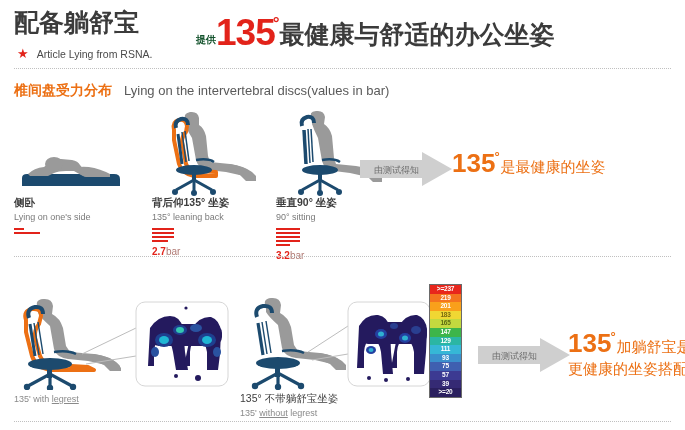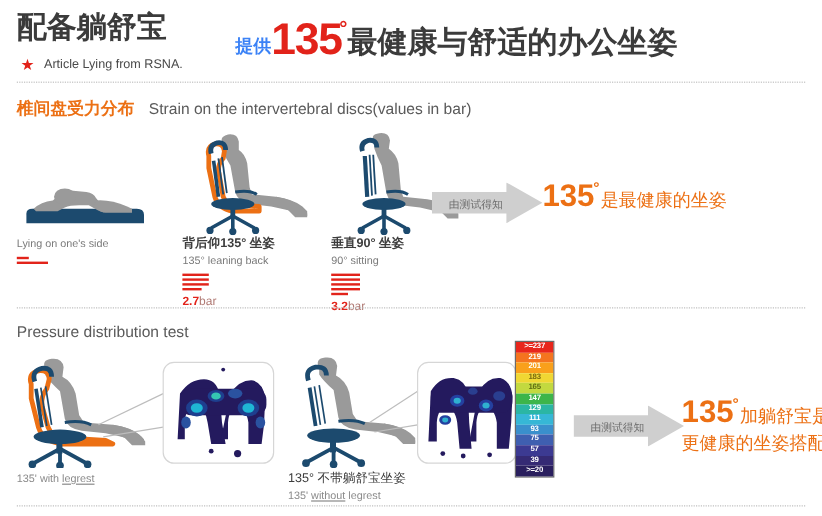--- a/index.html
+++ b/index.html
@@ -32,23 +32,23 @@
     white-space: nowrap;
   }
   .hdr-right {
     position: absolute;
     left: 196px; top: 2px;
     white-space: nowrap;
     display: flex;
     align-items: baseline;
   }
   .hdr-prefix {
-    font-size: 15px;
-    font-weight: bold;
-    color: #3b82f6;
+    font-size: 10px;
+    font-weight: bold;
+    color: #14532d;
   }
   .hdr-num {
     font-size: 37px;
     font-weight: bold;
     color: #e2231a;
     line-height: 1;
     letter-spacing: -1px;
     position: relative;
     top: 2px;
   }
@@ -263,34 +263,35 @@
   <div class="byline">
     <span class="star-icon">★</span>
     <span class="byline-text">Article Lying from RSNA.</span>
   </div>
 </div>
 
 <div class="dotted-rule rule-1"></div>
 
 <div class="section-head head-1">
   <span class="sec-cn">椎间盘受力分布</span>
-  <span class="sec-en">Strain on the intervertebral discs(values in bar)</span>
+  <span class="sec-en">Lying on the intervertebral discs(values in bar)</span>
 </div>
 
 <div class="pose pose-1">
   <div class="pose-art">
     <svg width="120" height="88" viewBox="0 0 120 88">
       <path d="M8 78 L8 70 Q8 66 13 66 L100 66 Q106 66 106 71 L106 78 Z" fill="#1c4a6e"></path>
       <path d="M14 66 Q20 60 30 59 L36 54 Q40 50 47 51 L58 52 Q64 53 66 57 L70 62
                Q80 62 90 65 L96 67 L96 69 L74 69 Q70 69 67 67 L60 63 L52 63
                Q44 63 40 65 L34 68 L16 68 Z" fill="#9a9a9a"></path>
       <ellipse cx="40" cy="56" rx="9" ry="7" fill="#9a9a9a"></ellipse>
       <path d="M66 59 Q78 58 92 64 L96 66 L96 69 L72 69 Q66 67 64 63 Z" fill="#9a9a9a"></path>
     </svg>
   </div>
+  <div class="pose-cn">侧卧</div>
   <div class="pose-en">Lying on one's side</div>
   <div class="bars">
     <div class="bar" style="width:10px"></div>
     <div class="bar" style="width:26px"></div>
   </div>
 </div>
 
 <div class="pose pose-2">
   <div class="pose-art">
     <svg width="120" height="88" viewBox="0 0 120 88">
@@ -373,21 +374,20 @@
 
 <div class="concl concl-1">
   <span class="concl-num">135</span>
   <span class="concl-deg">°</span>
   <span class="concl-cn">是最健康的坐姿</span>
 </div>
 
 <div class="dotted-rule rule-2"></div>
 
 <div class="section-head head-2">
-  <span class="sec-en">Pressure distribution test</span>
 </div>
 
 <div class="press-block press-1">
   <svg width="225" height="96" viewBox="0 0 225 96">
 
     <g>
       <path d="M30 14 Q26 6 35 5 Q44 4 45 12 L44 20 Q52 24 55 34 L58 52 L62 58
                L86 60 Q100 62 108 68 L112 72 L112 76 L103 76 L98 71 L80 67 L60 65
                Q48 63 46 55 L42 32 Q33 24 30 19 Z" fill="#9a9a9a"></path>
       <path d="M86 60 Q102 62 110 70 L113 74 L113 77 L102 77 L96 71 L84 66 Z" fill="#9a9a9a"></path>

